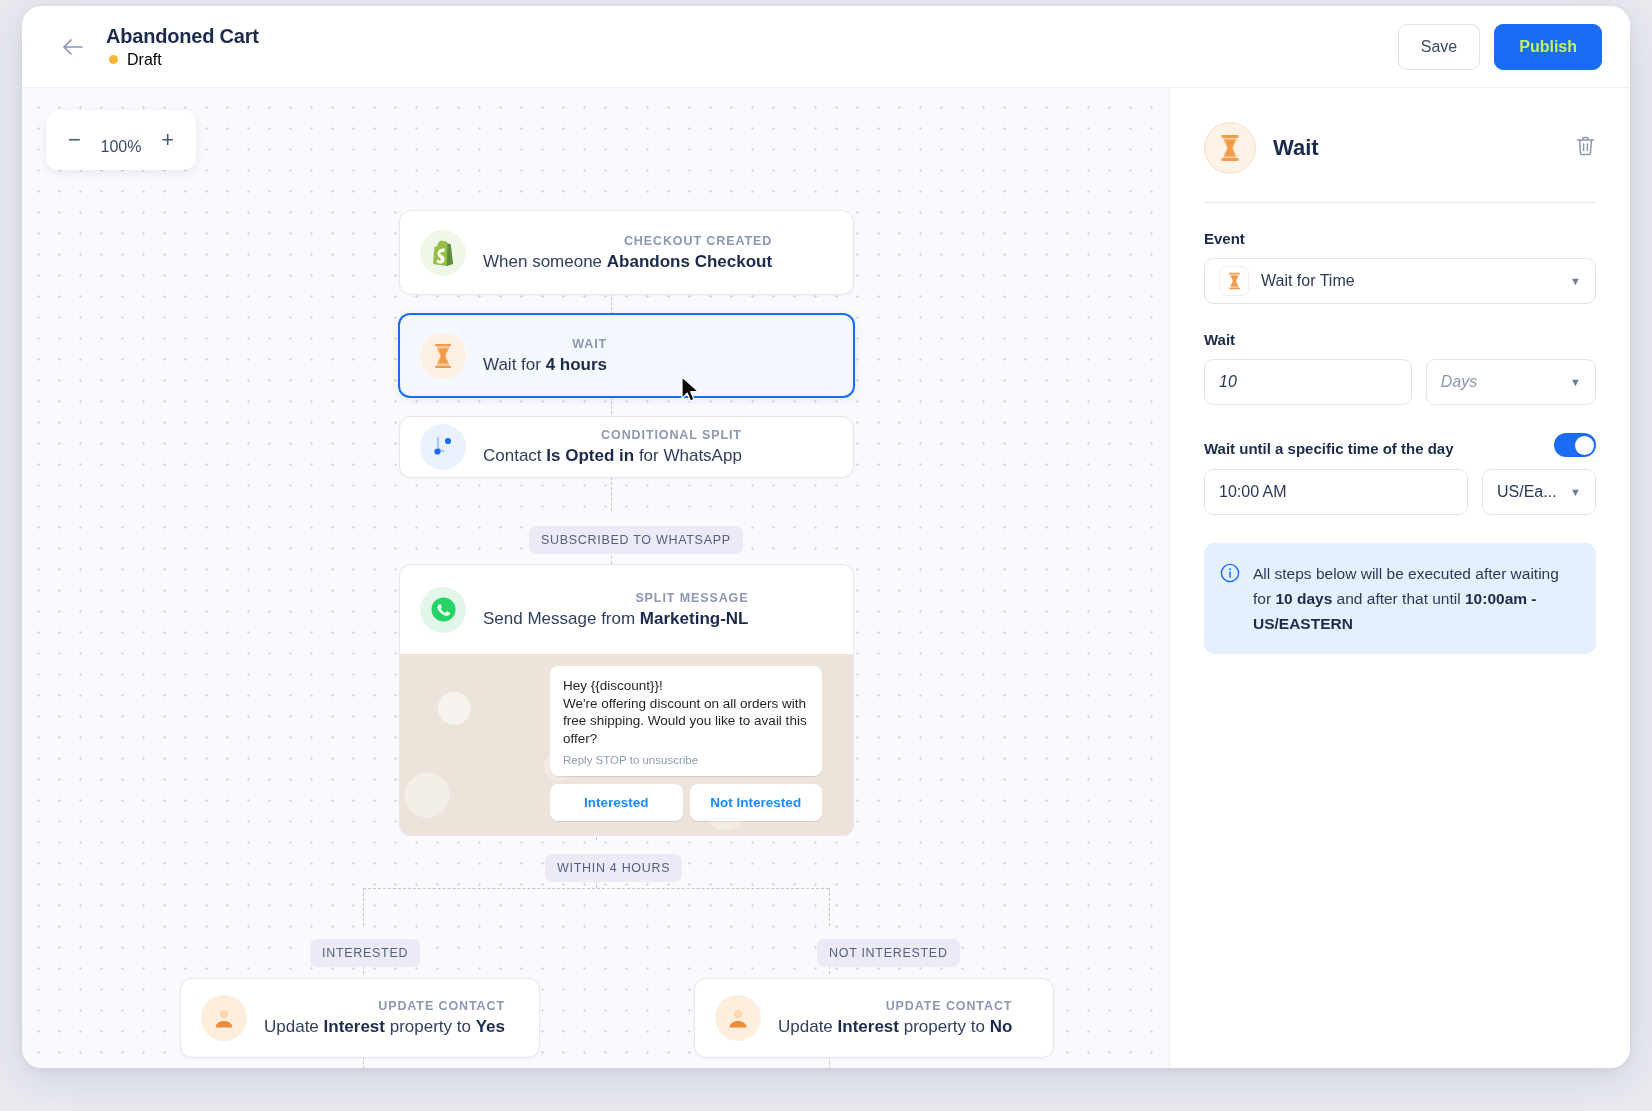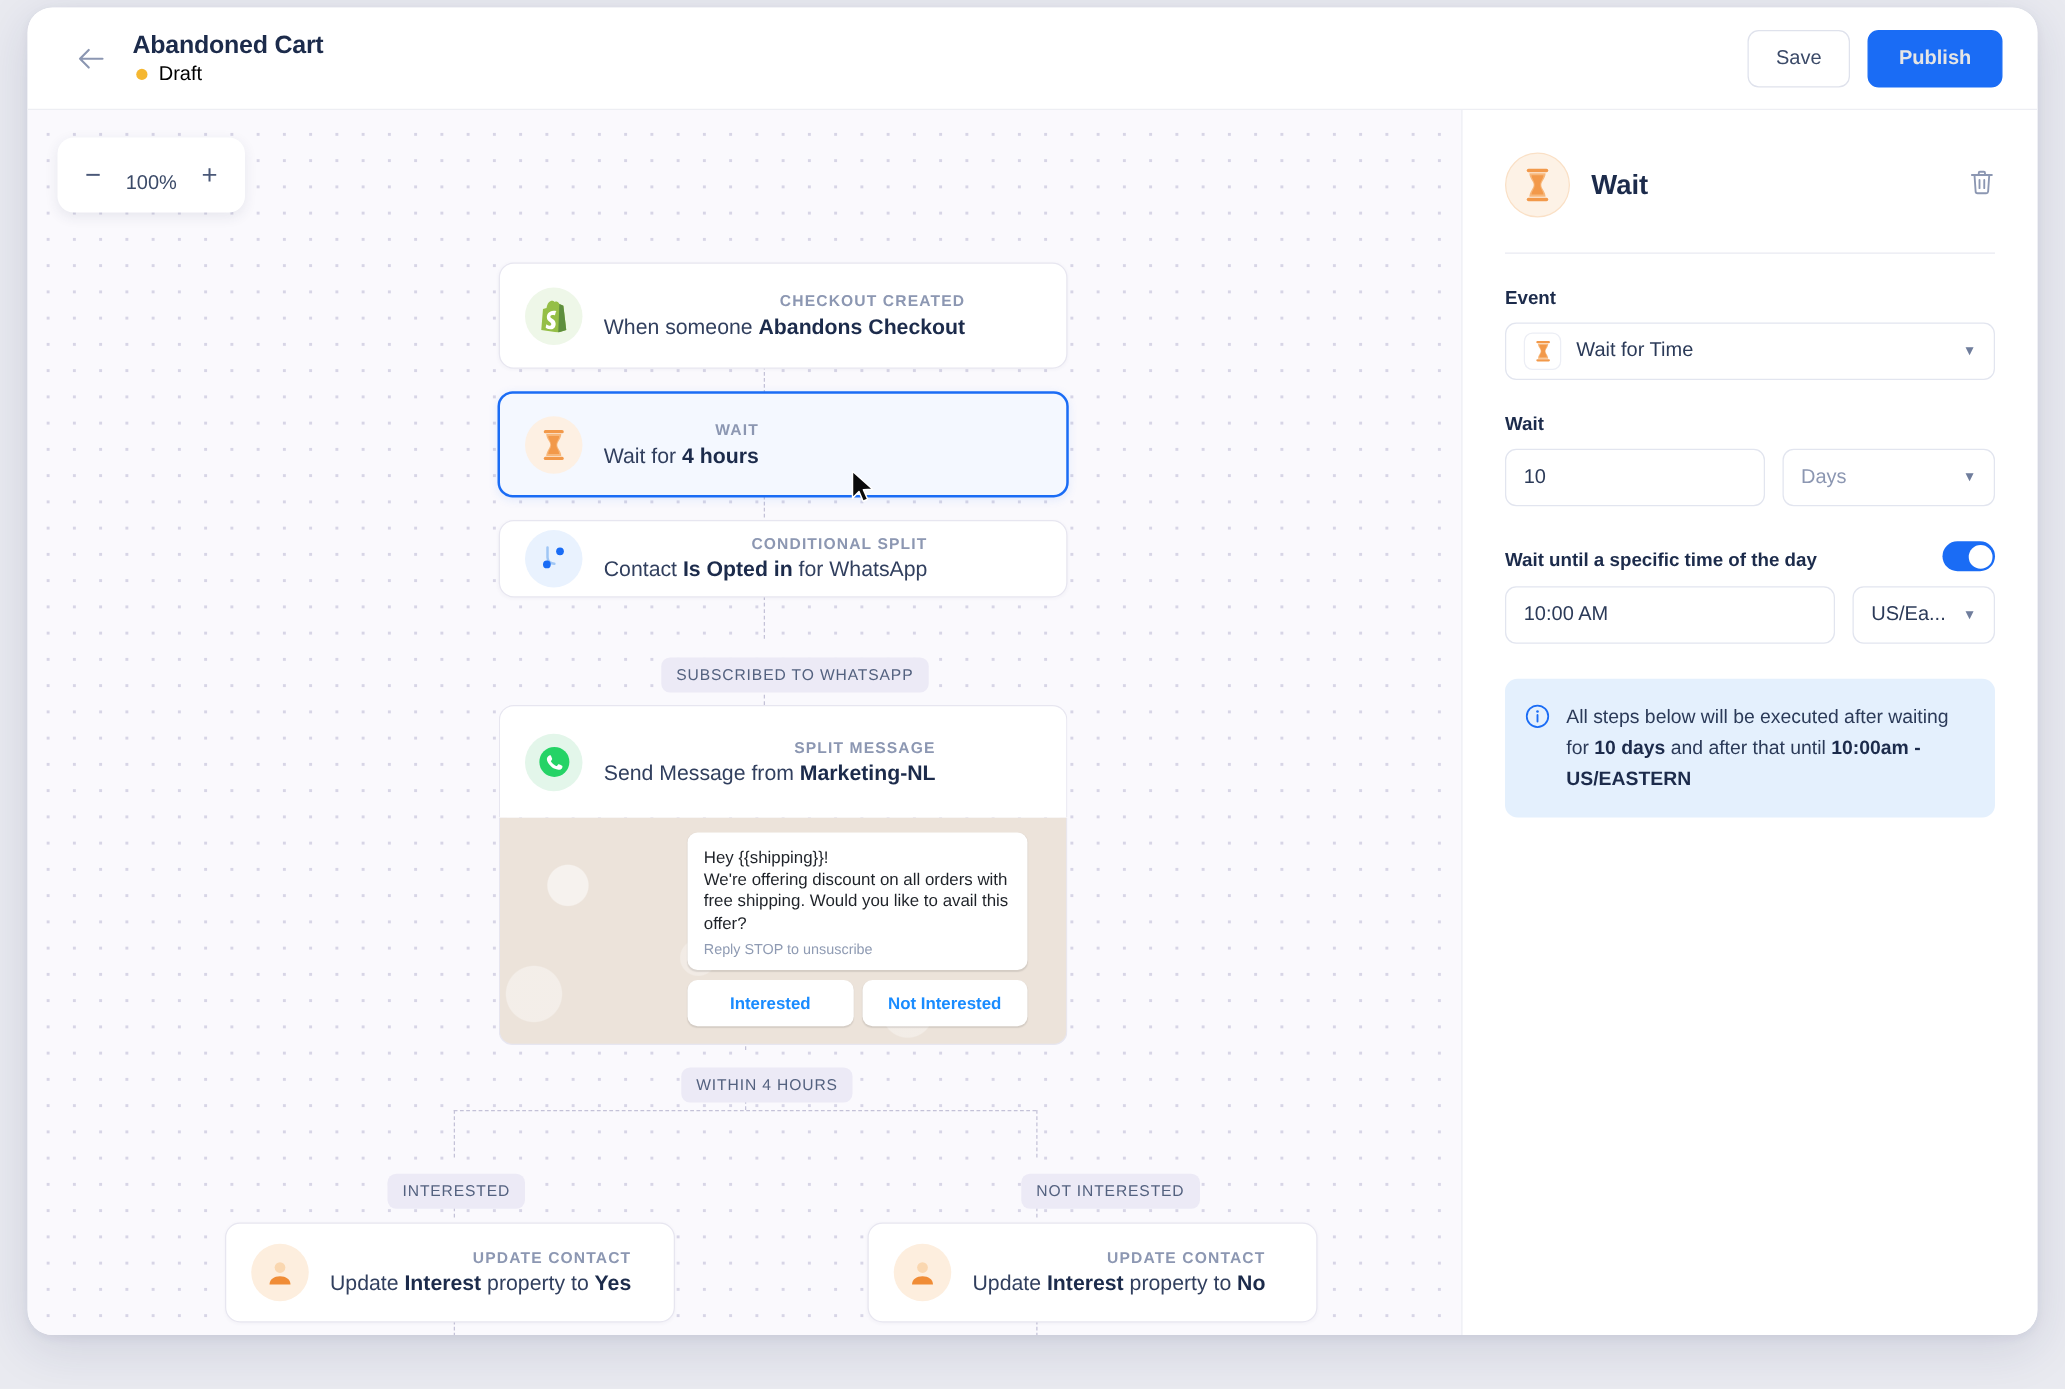--- a/index.html
+++ b/index.html
@@ -57,21 +57,21 @@
     display: flex; align-items: center; justify-content: center;
     font-family: "Liberation Sans", sans-serif;
   }
   .btn-save {
     height: 46px; min-width: 80px; padding: 0 22px;
     background: #fff; border: 1px solid #dfe2ec; color: #3b4a68;
     margin-right: 14px;
   }
   .btn-publish {
     height: 46px; min-width: 105px; padding: 0 24px;
-    background: #1a6cf5; border: 1px solid #1a6cf5; color: #e5e5e5; font-weight: bold;
+    background: #1a6cf5; border: 1px solid #1a6cf5; color: #bef264; font-weight: bold;
   }
 
   
   .body { flex: 1 1 auto; display: flex; min-height: 0; }
 
   
   .canvas {
     position: relative;
     flex: 1 1 auto;
     background-color: #faf9fd;
@@ -235,21 +235,21 @@
     color: #6f7d9c;
     font-size: 11px;
     line-height: 1;
   }
   .mini-ico {
     width: 30px; height: 30px; border-radius: 7px;
     border: 1px solid #eceef5;
     display: flex; align-items: center; justify-content: center;
     flex: 0 0 30px; margin-right: 12px;
   }
-  .row2 { display: flex; gap: 14px; }
+  .row2 { display: flex; gap: 14px; font-style: italic; }
   .row2 > .control:first-child { flex: 1 1 55%; }
   .row2 > .control:last-child { flex: 1 1 45%; }
 
   .toggle-row { display: flex; align-items: flex-end; margin: 28px 0 12px 0; gap: 24px; }
   .toggle-row .field-label { margin: 0; flex: 1 1 auto; }
   .switch {
     width: 42px; height: 24px; border-radius: 12px;
     background: #1a6cf5; position: relative; cursor: pointer; flex: 0 0 42px;
   }
   .switch .knob {
@@ -378,21 +378,21 @@
               <path d="M9.6 8.4c-.3 0-.7.1-1 .5-.4.4-1.1 1.1-1.1 2.5 0 1.5 1.1 2.9 1.2 3.1.2.2 2.1 3.3 5.2 4.5 2.6 1 3.1.8 3.7.8.6-.1 1.8-.7 2.1-1.5.3-.7.3-1.4.2-1.5-.1-.1-.3-.2-.6-.4-.3-.2-1.8-.9-2.1-1-.3-.1-.5-.2-.7.1-.2.3-.8 1-.9 1.2-.2.2-.3.2-.6.1-.3-.2-1.3-.5-2.5-1.6-.9-.8-1.5-1.8-1.7-2.1-.2-.3 0-.5.1-.6l.5-.6c.2-.2.2-.3.3-.5.1-.2 0-.4 0-.5 0-.2-.7-1.7-.9-2.3-.2-.5-.5-.5-.7-.5h-.5z" fill="#fff"></path>
             </svg>
           </div>
           <div class="node-txt">
             <div class="node-kicker">SPLIT MESSAGE</div>
             <div class="node-title"><span>Send Message from </span><b>Marketing-NL</b></div>
           </div>
         </div>
         <div class="wa-preview" style="border:1px solid #e7e6f0; border-top:none;">
           <div class="wa-bubble">
-            <div class="wa-line">Hey {{shipping}}!</div>
+            <div class="wa-line">Hey {{discount}}!</div>
             <div class="wa-line">We're offering discount on all orders with</div>
             <div class="wa-line">free shipping. Would you like to avail this</div>
             <div class="wa-line">offer?</div>
             <div class="wa-unsub">Reply STOP to unsuscribe</div>
           </div>
           <div class="wa-btns">
             <div class="wa-btn">Interested</div>
             <div class="wa-btn">Not Interested</div>
           </div>
         </div>

